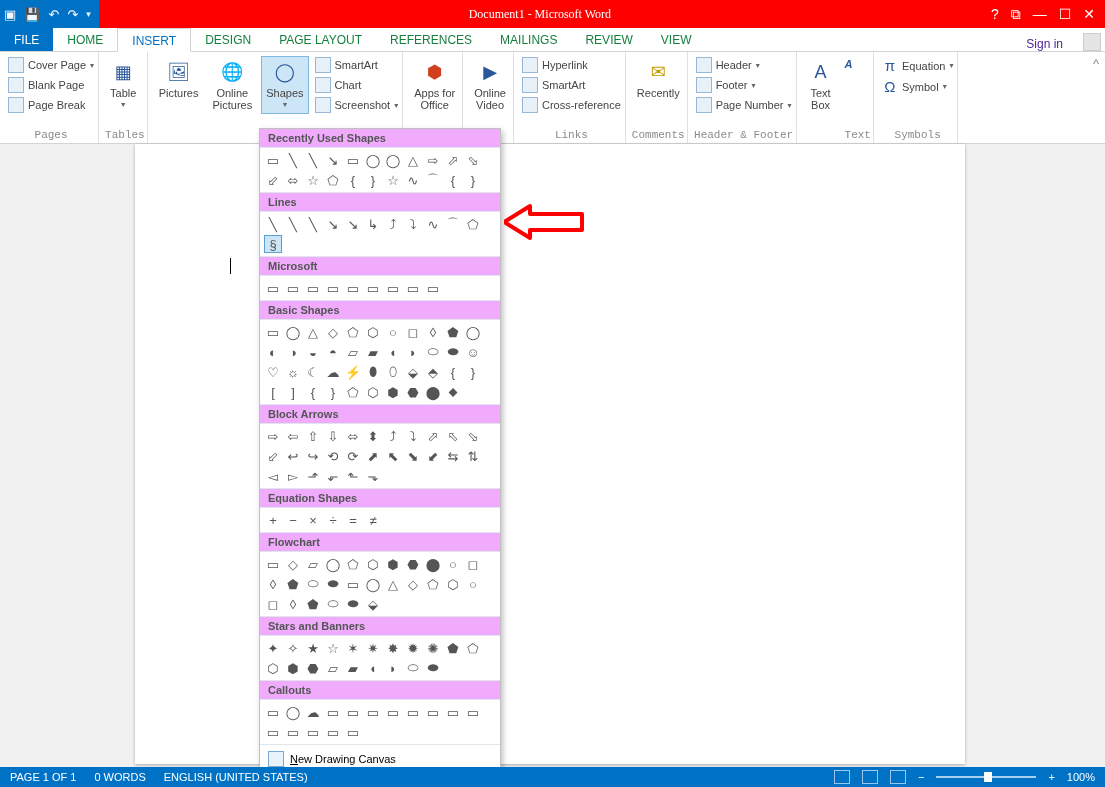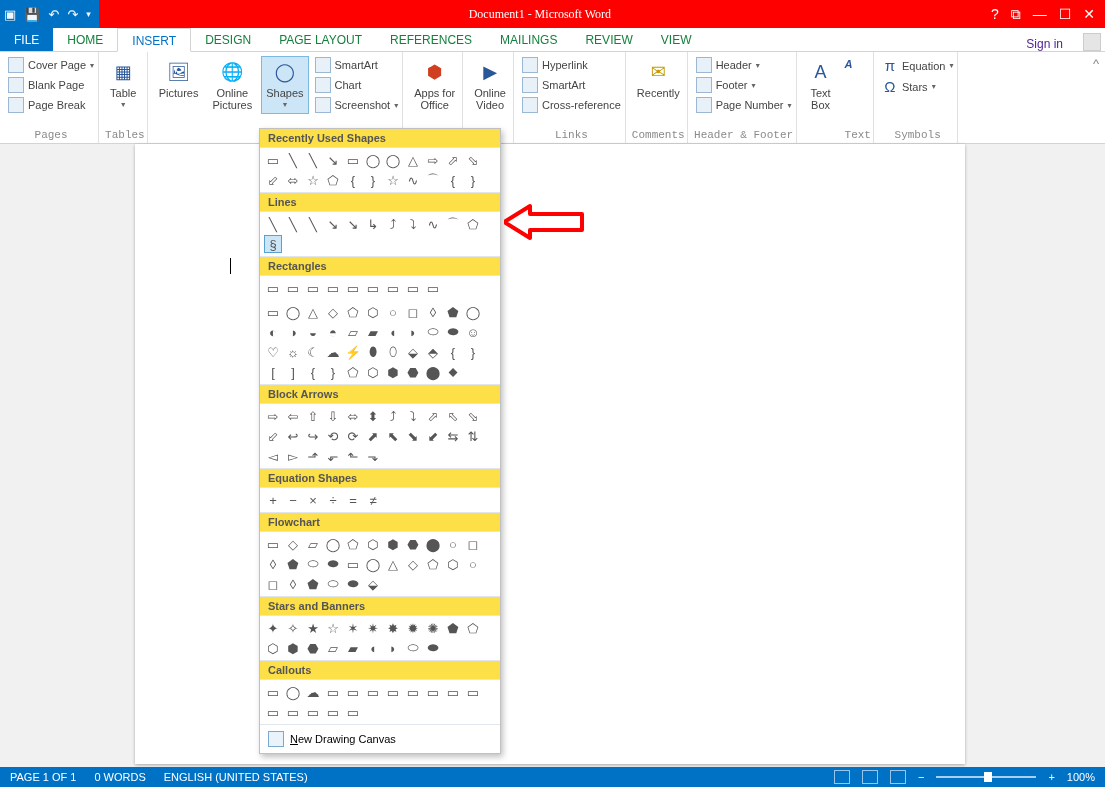--- a/index.html
+++ b/index.html
@@ -33,21 +33,21 @@
   .small .si { width: 16px; height: 16px; display: inline-block; background: #e8f0f8; border: 1px solid #9ab8d6; }
   .dd::after { content: " \25BE"; font-size: 8px; color: #666; }
 
   
   .docarea { position: absolute; top: 144px; left: 0; right: 0; bottom: 20px; background: #f1f1f1; }
   .page { position: absolute; left: 135px; top: 0; width: 830px; height: 620px; background: #fff; box-shadow: 0 1px 3px rgba(0,0,0,.3); }
   .cursor { position: absolute; left: 230px; top: 258px; width: 1px; height: 16px; background: #000; }
 
   
   .shapes-dd { position: absolute; left: 259px; top: 128px; width: 242px; background: #fff; border: 1px solid #c0c0c0; box-shadow: 2px 3px 6px rgba(0,0,0,.25); font-size: 11px; }
-  .shapes-dd .cat { background: #fde047; border-top: 1px solid #e0e6ec; border-bottom: 1px solid #e0e6ec; padding: 3px 8px; font-weight: 600; color: #555; }
+  .shapes-dd .cat { background: #f0abfc; border-top: 1px solid #e0e6ec; border-bottom: 1px solid #e0e6ec; padding: 3px 8px; font-weight: 600; color: #555; }
   .shapes-dd .cat:first-child { border-top: none; }
   .shapes-dd .row { display: flex; flex-wrap: wrap; padding: 3px 4px; gap: 2px; }
   .shape { width: 18px; height: 18px; border: 1px solid transparent; display: inline-flex; align-items: center; justify-content: center; font-size: 13px; color: #555; }
   .shape.hl { background: #cde6f7; border: 1px solid #5aa0d0; }
   .shapes-dd .footer { border-top: 1px solid #e0e6ec; padding: 6px 8px; display: flex; align-items: center; gap: 6px; }
   .shapes-dd .footer .fi { width: 16px; height: 16px; border: 1px solid #7aa8d0; background: #eaf3fa; }
 
   
   .arrow { position: absolute; left: 504px; top: 200px; width: 80px; height: 44px; }
 
@@ -262,21 +262,21 @@
   </div>
 
   <div class="group">
     <div class="items col">
       <div class="small dd">
           <span style="font-size:15px;color:#2a579a;width:16px;text-align:center">π</span>
           <span>Equation</span>
         </div>
       <div class="small dd">
           <span style="font-size:15px;color:#2a579a;width:16px;text-align:center">Ω</span>
-          <span>Stars</span>
+          <span>Symbol</span>
         </div>
     </div>
     <div class="label">Symbols</div>
   </div>
   <div style="margin-left:auto;padding:4px 6px;color:#888;font-size:13px">^</div>
 </div>
 
 <div class="docarea">
   <div class="page"></div>
 </div>
@@ -316,32 +316,33 @@
       <span class="shape">↘</span>
       <span class="shape">↘</span>
       <span class="shape">↳</span>
       <span class="shape">⤴</span>
       <span class="shape">⤵</span>
       <span class="shape">∿</span>
       <span class="shape">⌒</span>
       <span class="shape">⬠</span>
       <span class="shape hl">§</span>
     </div>
-  <div class="cat">Rectangles</div>
-  <div class="row">
-      <span class="shape">▭</span>
-      <span class="shape">▭</span>
-      <span class="shape">▭</span>
-      <span class="shape">▭</span>
-      <span class="shape">▭</span>
-      <span class="shape">▭</span>
-      <span class="shape">▭</span>
-      <span class="shape">▭</span>
-      <span class="shape">▭</span>
-    </div>
+  <div class="cat">Microsoft</div>
+  <div class="row">
+      <span class="shape">▭</span>
+      <span class="shape">▭</span>
+      <span class="shape">▭</span>
+      <span class="shape">▭</span>
+      <span class="shape">▭</span>
+      <span class="shape">▭</span>
+      <span class="shape">▭</span>
+      <span class="shape">▭</span>
+      <span class="shape">▭</span>
+    </div>
+  <div class="cat">Basic Shapes</div>
   <div class="row">
       <span class="shape">▭</span>
       <span class="shape">◯</span>
       <span class="shape">△</span>
       <span class="shape">◇</span>
       <span class="shape">⬠</span>
       <span class="shape">⬡</span>
       <span class="shape">○</span>
       <span class="shape">◻</span>
       <span class="shape">◊</span>

